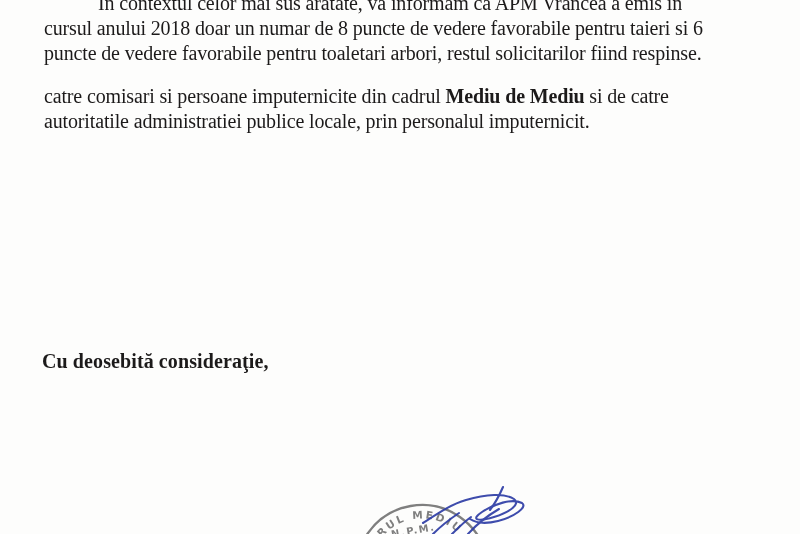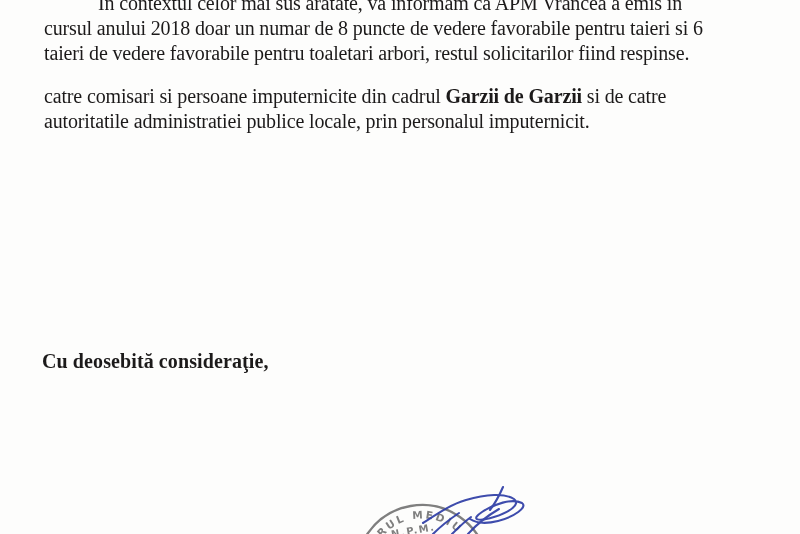--- a/index.html
+++ b/index.html
@@ -73,25 +73,25 @@
   }
 </style>
 </head>
 <body>
 
 <div class="page">
 
   <div class="para para1">
     <span class="line indent">In contextul celor mai sus aratate, va informam ca APM Vrancea a emis in</span>
     <span class="line">cursul anului 2018 doar  un numar de 8 puncte de vedere favorabile pentru taieri si 6</span>
-    <span class="line">taieri de vedere favorabile pentru toaletari arbori, restul solicitarilor fiind respinse.</span>
+    <span class="line">puncte de vedere favorabile pentru toaletari arbori, restul solicitarilor fiind respinse.</span>
   </div>
 
   <div class="para para2">
-    <span class="line"><span>catre comisari si persoane imputernicite din cadrul </span><b>Garzii de Garzii</b><span> si de catre</span></span>
+    <span class="line"><span>catre comisari si persoane imputernicite din cadrul </span><b>Mediu de Mediu</b><span> si de catre</span></span>
     <span class="line">autoritatile administratiei publice locale, prin personalul imputernicit.</span>
   </div>
 
   <div class="closing">Cu deosebită consideraţie,</div>
 
 
   <svg class="overlay" viewBox="0 0 800 534">
 
     <g transform="rotate(-10 422 571)" opacity="0.88">
       <circle cx="422" cy="571" r="66" fill="none" stroke="#6e6e6e" stroke-width="2.4"></circle>

